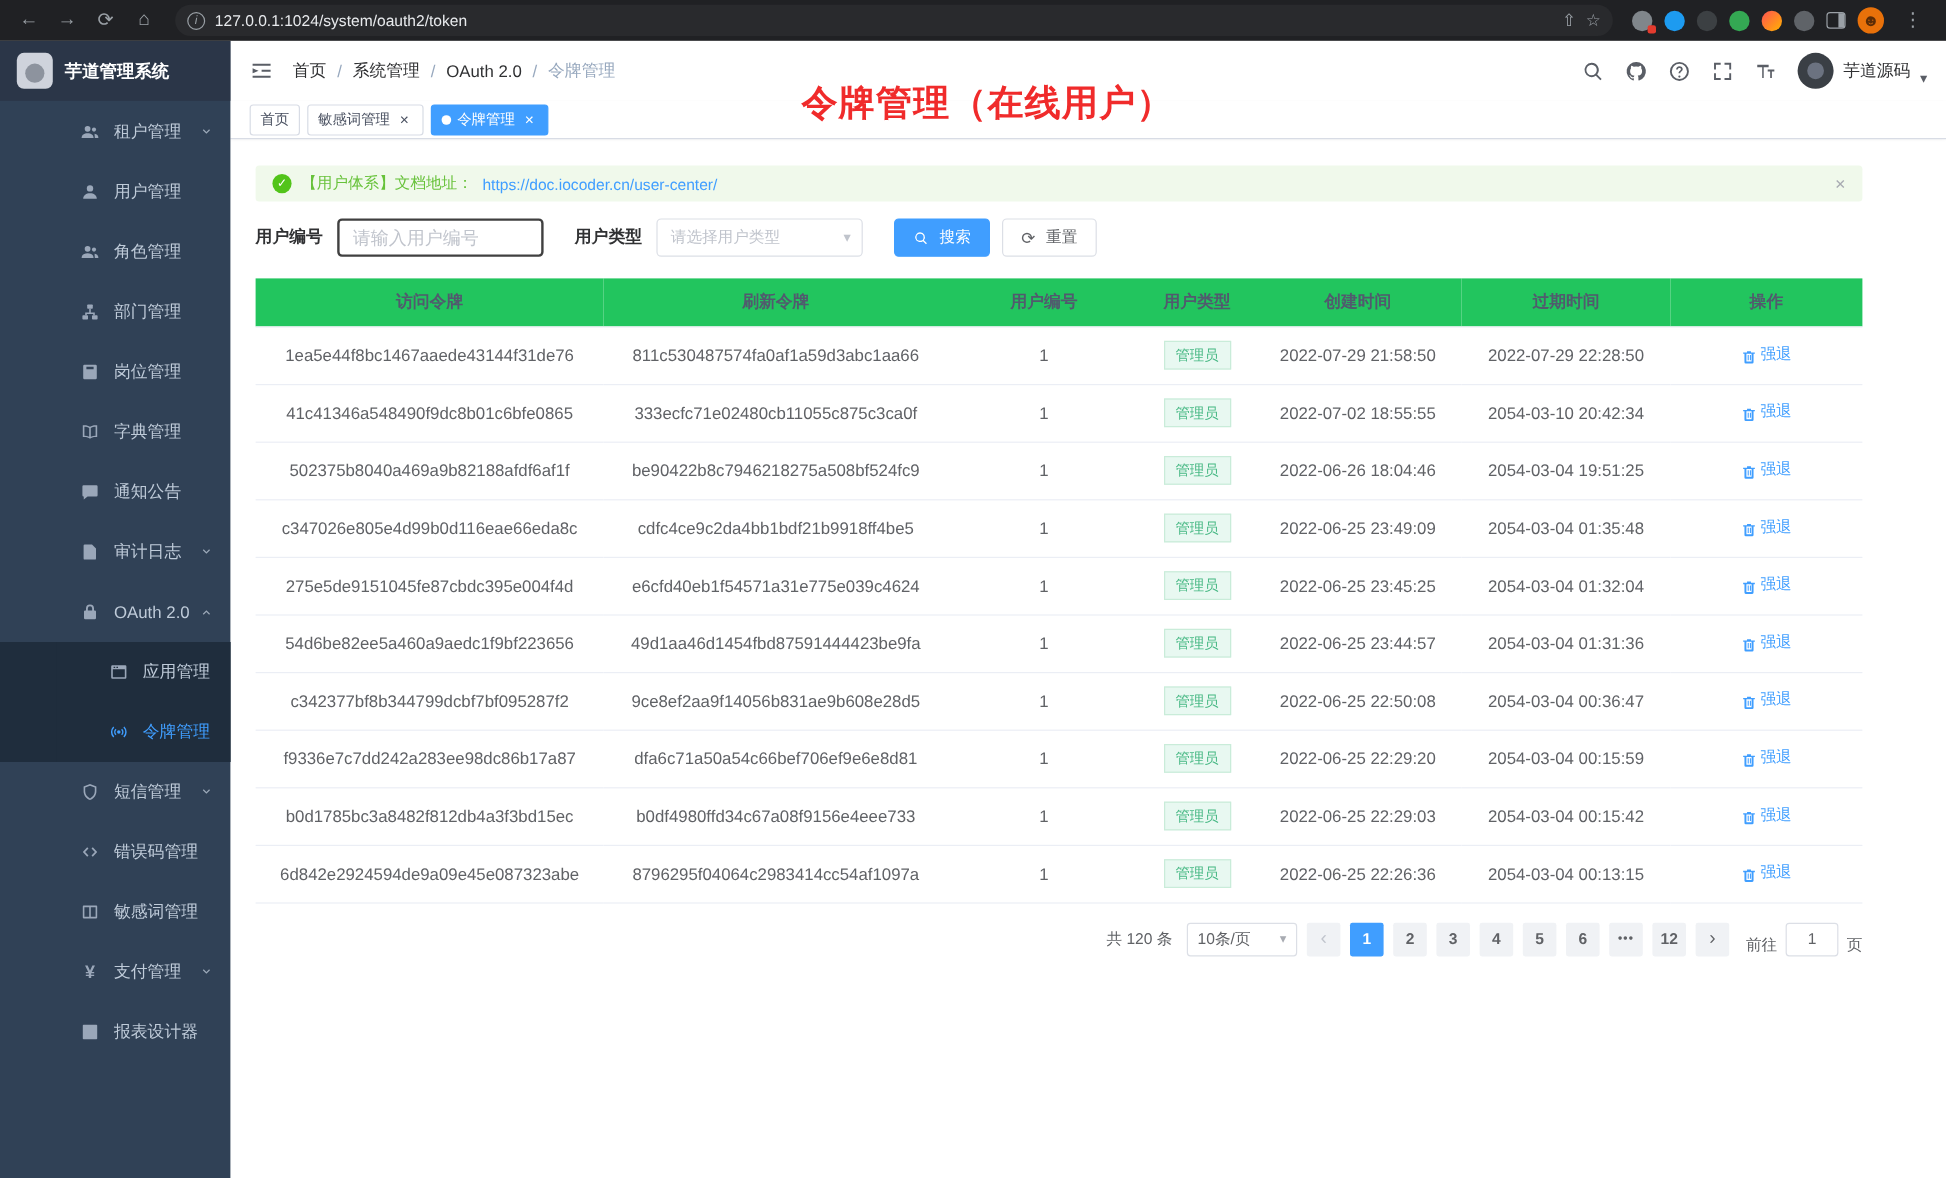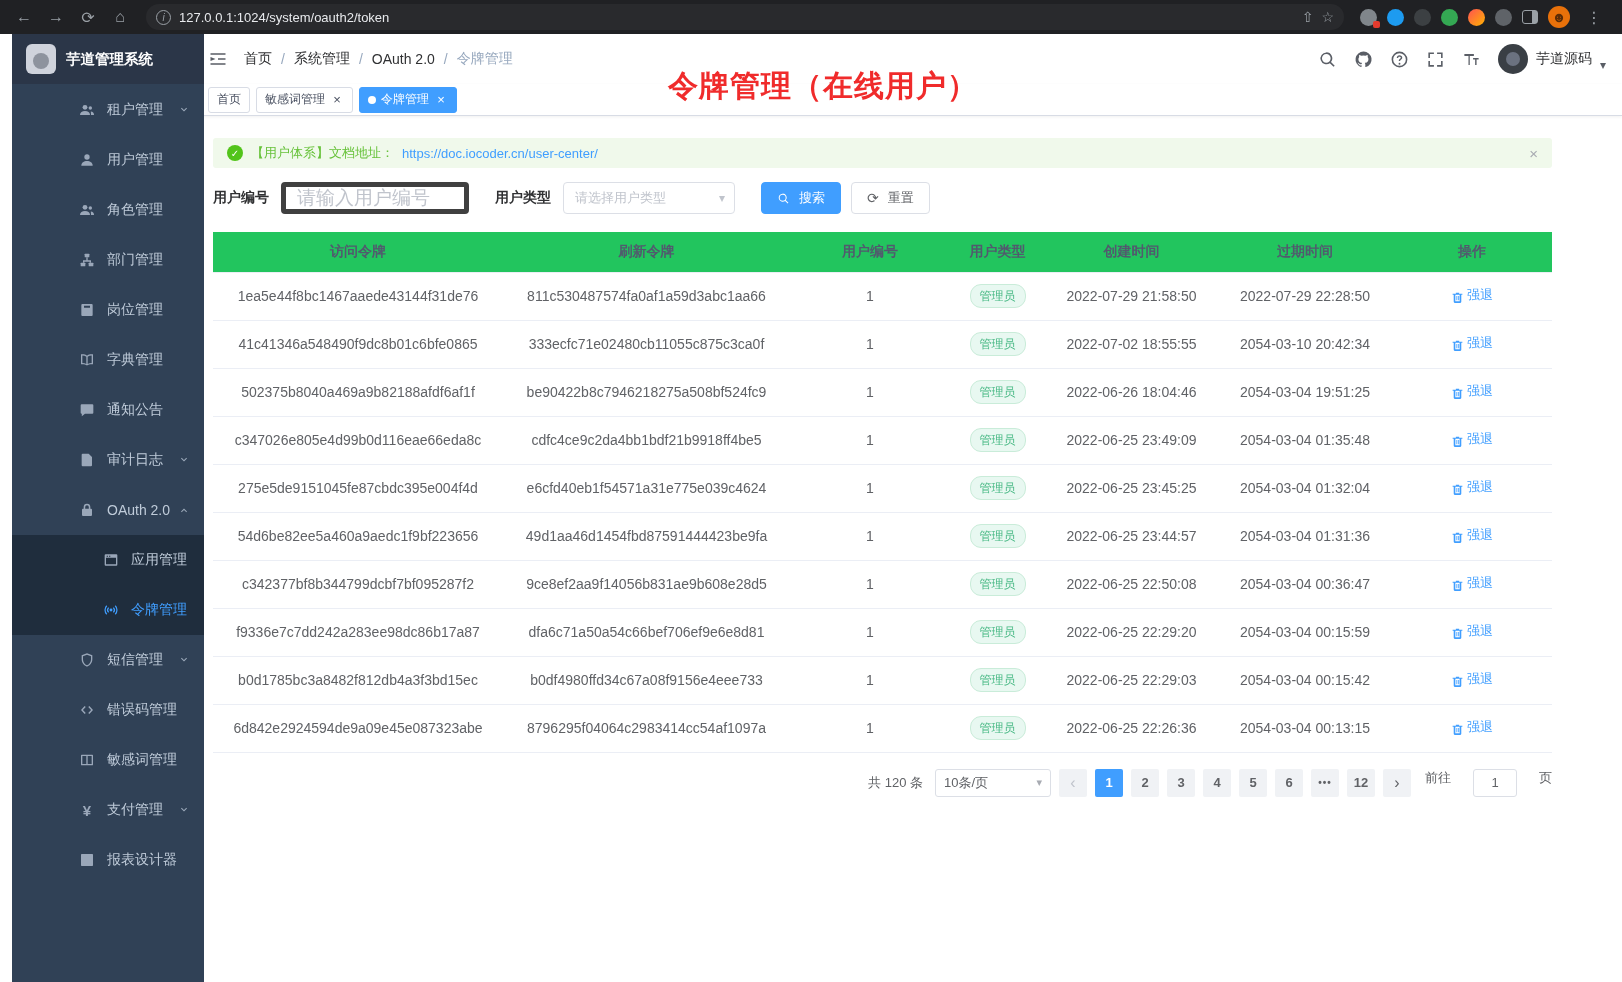--- a/index.html
+++ b/index.html
@@ -26,21 +26,21 @@
   .ext-row { display:flex; align-items:center; gap:10px; padding:0 4px; }
   .ext { width:17px; height:17px; border-radius:50%; position:relative; cursor:pointer; flex:none; }
   .ext.badged::after { content:""; position:absolute; right:-3px; bottom:-2px; width:7px; height:7px;
                        background:#e33b2e; border-radius:2px; }
   .panel-ic { width:16px; height:14px; border:1.5px solid #9aa0a6; border-radius:3px; cursor:pointer; position:relative; }
   .panel-ic::after { content:""; position:absolute; right:0; top:0; bottom:0; width:5px; background:#9aa0a6; }
   .avatar-chip { width:22px; height:22px; border-radius:50%; background:#e8710a; color:#5b2c06;
                  font-size:14px; display:flex; align-items:center; justify-content:center; cursor:pointer; }
 
   
-  .sidebar { position:absolute; top:34px; left:12px; bottom:0; width:192px; background:#304156; z-index:30; }
+  .sidebar { position:absolute; top:34px; left:0; bottom:0; width:192px; background:#304156; z-index:30; }
   .logo { height:50px; display:flex; align-items:center; gap:10px; padding:0 14px; background:#2b3648; }
   .logo-img { width:30px; height:30px; border-radius:6px; background:#cfd3dc; flex:none; position:relative; overflow:hidden; }
   .logo-img::after { content:""; position:absolute; left:7px; top:9px; width:16px; height:16px; border-radius:50%; background:#8d939e; }
   .logo-title { color:#fff; font-weight:bold; font-size:14.5px; white-space:nowrap; }
   .menu { padding-top:1px; }
   .menu-item { height:50px; display:flex; align-items:center; padding:0 14px 0 20px;
                color:#bfcbd9; font-size:14px; cursor:pointer;margin-left:47px; }
   .menu-item .mi { width:16px; height:16px; margin-right:12px; color:#9aa7b9; flex:none; }
   .menu-item .mi-txt { width:16px; margin-right:12px; color:#9aa7b9; font-size:15px; font-weight:bold; text-align:center; flex:none; }
   .menu-item .mt { flex:1; white-space:nowrap; overflow:hidden; }
@@ -85,61 +85,61 @@
   .alert { height:30px; background:#f0f9eb; border-radius:3px; display:flex; align-items:center;
            gap:8px; padding:0 14px; margin-bottom:12px; }
   .alert-check { width:16px; height:16px; border-radius:50%; background:#52c41a; color:#fff;
                  font-size:10px; display:flex; align-items:center; justify-content:center; flex:none; }
   .alert-text { color:#67c23a; font-size:13px; }
   .alert-link { color:#409eff; font-size:13px; text-decoration:none; cursor:pointer; }
   .alert-close { margin-left:auto; color:#a8abb2; font-size:15px; cursor:pointer; }
 
   .filter-bar { display:flex; align-items:center; gap:10px; margin:14px 0 18px; }
   .f-label { font-weight:bold; color:#303133; font-size:14px; margin-right:2px; }
-  .f-input { width:188px; height:32px; border:5px solid #404040; border-radius:4px; padding:0 11px;
-             font-size:19px; color:#606266; outline:none; font-family:inherit; }
+  .f-input { width:172px; height:32px; border:2px solid #404040; border-radius:4px; padding:0 11px;
+             font-size:15px; color:#606266; outline:none; font-family:inherit; }
   .f-input::placeholder { color:#c0c4cc; }
   .select { width:172px; height:32px; border:1px solid #dcdfe6; border-radius:4px; padding:0 9px 0 11px;
             display:flex; align-items:center; justify-content:space-between; cursor:pointer; background:#fff; }
   .select .ph { color:#c0c4cc; font-size:13px; }
   .select .caret { color:#c0c4cc; font-size:12px; }
   .f-gap { width:6px; }
   .btn { height:32px; border-radius:4px; display:inline-flex; align-items:center; gap:9px;
          padding:0 15px; font-size:13px; cursor:pointer; border:1px solid #dcdfe6; background:#fff;
          color:#606266; font-family:inherit; }
   .btn.primary { background:#409eff; border-color:#409eff; color:#fff; }
   .btn .bic { width:13px; height:13px; }
   .btn .bic-txt { font-size:14px; line-height:1; }
 
   table.grid { width:100%; border-collapse:collapse; table-layout:fixed; }
   .grid th { height:40px; background:#22c55e; color:#515a6e; font-size:14px; font-weight:bold;
              border-bottom:1px solid #ebeef5; text-align:center; }
   .grid td { height:48px; color:#606266; font-size:14px; border-bottom:1px solid #ebeef5;
              text-align:center; white-space:nowrap; overflow:hidden; }
   .tag-success { display:inline-block; padding:0 9px; height:24px; line-height:22px;
                  background:#e8f8f1; border:1px solid #c9ecd9; color:#47b884;
-                 border-radius:11px; font-size:12px; }
+                 border-radius:0; font-size:12px; }
   .link-action { color:#409eff; font-size:13px; cursor:pointer; display:inline-flex;
                  align-items:flex-end; gap:3px; text-decoration:none; }
   .link-action .aic { width:13px; height:13px; }
 
   .pager { display:flex; align-items:center; justify-content:flex-end; gap:8px; margin-top:16px;
            font-size:13px; color:#606266; }
   .pg-total { margin-right:4px; }
-  .pg-size { width:116px; height:28px; border:1px solid #dcdfe6; border-radius:3px; background:#fff;
+  .pg-size { width:92px; height:28px; border:1px solid #dcdfe6; border-radius:3px; background:#fff;
              display:flex; align-items:center; justify-content:space-between; padding:0 8px; cursor:pointer; }
   .pg-size .caret { color:#a8abb2; font-size:11px; }
   .pg-btn { min-width:28px; height:28px; border:none; border-radius:2px; background:#f0f2f5;
             color:#606266; font-size:13px; font-weight:bold; cursor:pointer; display:inline-flex;
             align-items:center; justify-content:center; font-family:inherit; padding:0 5px; }
   .pg-btn.arrow { font-size:16px; font-weight:normal; }
   .pg-btn.disabled { color:#c0c4cc; cursor:default; }
   .pg-btn.active { background:#409eff; color:#fff; }
   .pg-btn.more { letter-spacing:1px; font-size:10px; }
-  .pg-goto { display:flex; align-items:flex-start; gap:22px; margin-left:6px; }
+  .pg-goto { display:flex; align-items:flex-end; gap:7px; margin-left:6px; }
   .pg-input { width:44px; height:28px; border:1px solid #dcdfe6; border-radius:3px; text-align:center;
               font-size:13px; color:#606266; outline:none; font-family:inherit; }
 </style>
 </head>
 <body>
 
 <svg width="0" height="0" style="position:absolute">
 <defs>
   <symbol id="i-users" viewBox="0 0 24 24">
         <circle cx="9" cy="8" r="3.6"></circle>

